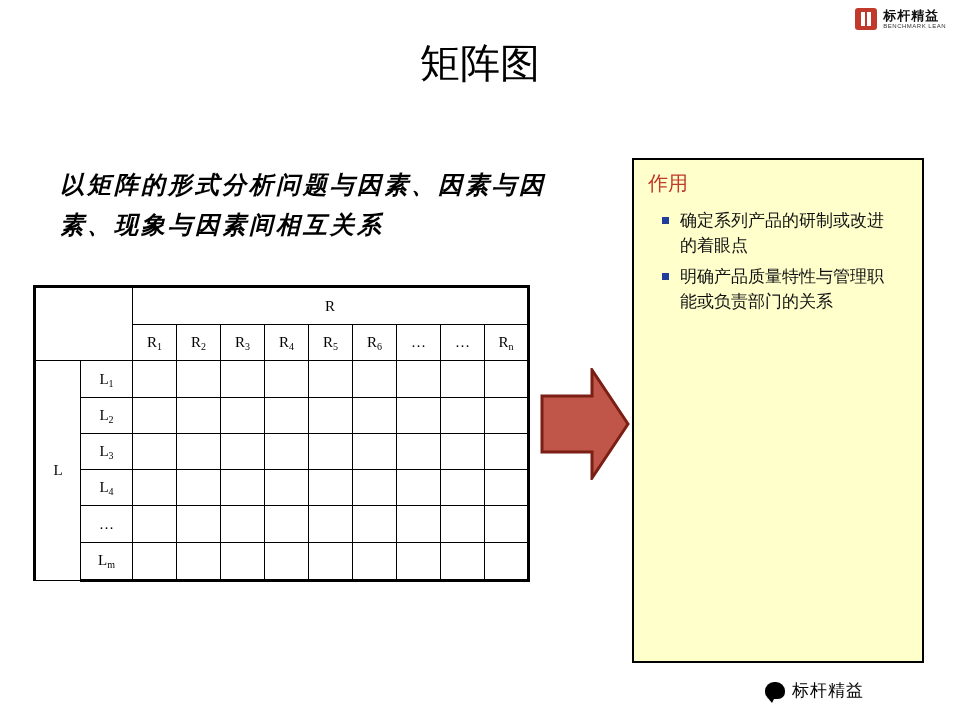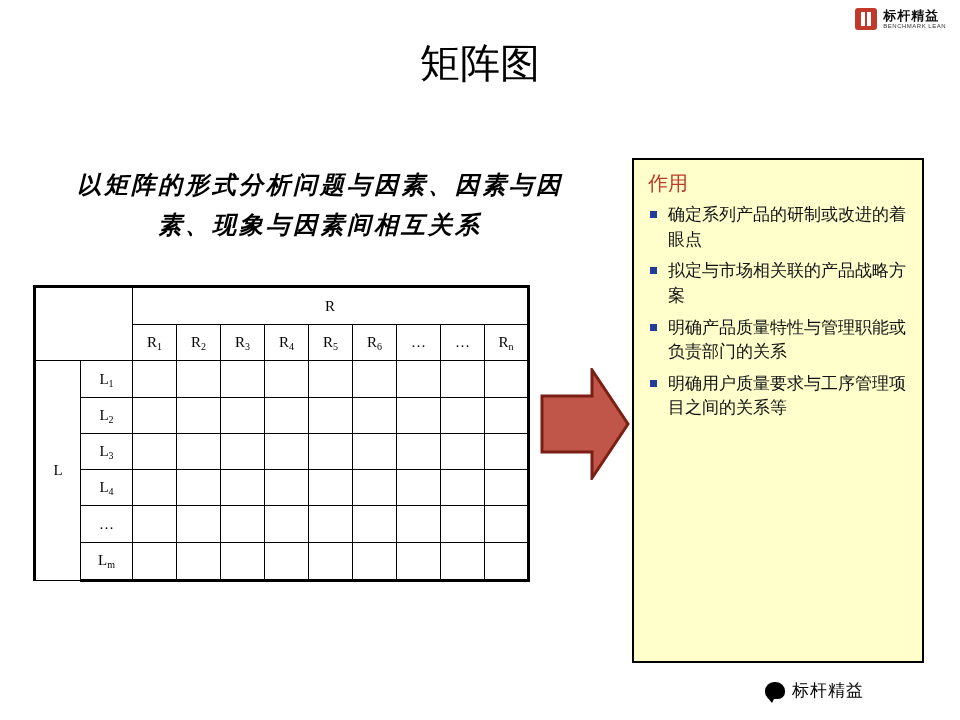--- a/index.html
+++ b/index.html
@@ -73,21 +73,20 @@
   .caption {
     position: absolute;
     left: 60px;
     top: 165px;
     width: 520px;
     font-family: "DejaVu Serif", serif;
     font-size: 24px;
     line-height: 1.65;
     color: #000000;
     letter-spacing: 3px;
-    text-align: center;
     font-style: italic;
     font-weight: bold;
   }
 
   
   .matrix-wrap {
     position: absolute;
     left: 33px;
     top: 285px;
     width: 492px;
@@ -157,21 +156,21 @@
     padding: 8px 14px 8px 12px;
   }
   .callout-title {
     color: #c0392b;
     font-size: 20px;
     font-family: "Liberation Serif", serif;
     margin: 2px 0 6px 2px;
   }
   .callout ul {
     list-style: none;
-    margin: 0;
+    margin: 12px;
     padding: 0;
   }
   .callout li {
     position: relative;
     padding-left: 22px;
     margin-bottom: 7px;
     font-family: "Liberation Serif", serif;
     font-size: 17px;
     line-height: 1.45;
     color: #111111;
@@ -344,22 +343,20 @@
 <div class="arrow">
   <svg width="90" height="112" viewBox="0 0 90 112" xmlns="http://www.w3.org/2000/svg">
     <polygon points="2,28 52,28 52,2 88,56 52,110 52,84 2,84" fill="#c0564a" stroke="#7b1f14" stroke-width="3" stroke-linejoin="miter"></polygon>
   </svg>
 </div>
 
 <div class="callout">
   <div class="callout-title">作用</div>
   <ul>
     <li>确定系列产品的研制或改进的着眼点</li>
-    <li>拟定与市场相关联的产品战略方案</li>
     <li>明确产品质量特性与管理职能或负责部门的关系</li>
-    <li>明确用户质量要求与工序管理项目之间的关系等</li>
   </ul>
 </div>
 
 <div class="footer-mark">
   <div class="wechat-icon"></div>
   <div class="footer-text">标杆精益</div>
 </div>
 
 </body></html>

